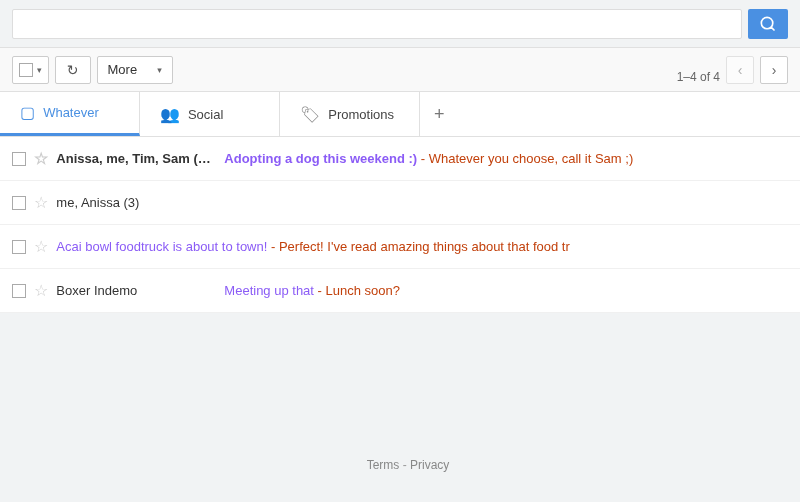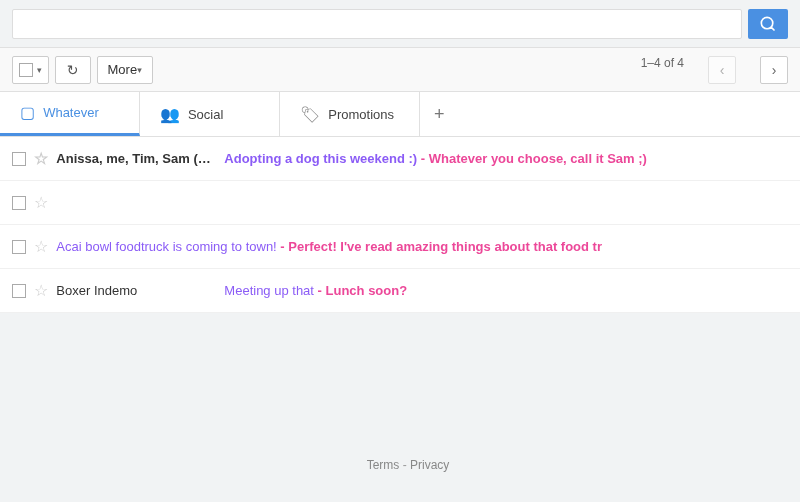--- a/index.html
+++ b/index.html
@@ -97,29 +97,29 @@
     }
     .more-button {
       border: 1px solid #ccc;
       border-radius: 2px;
       background: #fff;
       height: 28px;
       padding: 0 10px;
       cursor: pointer;
       display: flex;
       align-items: center;
-      gap: 0;
+      gap: 20px;
       font-size: 13px;
       color: #333;
     }
     .pagination-area {
       margin-left: auto;
       display: flex;
-      align-items: flex-start;
-      gap: 24px;
+      align-items: flex-end;
+      gap: 6px;
       color: #666;
       font-size: 12px;
     }
     .nav-btn {
       border: 1px solid #ccc;
       border-radius: 2px;
       background: #fff;
       height: 28px;
       width: 28px;
       cursor: pointer;
@@ -218,22 +218,22 @@
       flex: 1;
       overflow: hidden;
       text-overflow: ellipsis;
       white-space: nowrap;
       font-size: 13px;
     }
     .email-subject {
       color: #8b5cf6;
     }
     .email-preview {
-      color: #ec4899;
-      font-weight: bold;
+      color: #c2410c;
+      font-weight: normal;
     }
 
     
     .footer {
       position: absolute;
       bottom: 30px;
       left: 16px; right: 0;
       text-align: center;
       font-size: 12px;
       color: #999;
@@ -298,26 +298,27 @@
       <span class="row-star">☆</span>
       <span class="sender">Anissa, me, Tim, Sam (22)</span>
       <span class="email-subject-preview">
         <span class="email-subject">Adopting a dog this weekend :)</span>
         <span class="email-preview"> - Whatever you choose, call it Sam ;)</span>
       </span>
     </div>
     <div class="email-row">
       <span class="row-checkbox"></span>
       <span class="row-star">☆</span>
+      <span class="sender">me, Anissa (3)</span>
     </div>
     <div class="email-row">
       <span class="row-checkbox"></span>
       <span class="row-star">☆</span>
       <span class="email-subject-preview">
-        <span class="email-subject">Acai bowl foodtruck is coming to town!</span>
+        <span class="email-subject">Acai bowl foodtruck is about to town!</span>
         <span class="email-preview"> - Perfect! I've read amazing things about that food tr</span>
       </span>
     </div>
     <div class="email-row">
       <span class="row-checkbox"></span>
       <span class="row-star">☆</span>
       <span class="sender">Boxer Indemo</span>
       <span class="email-subject-preview">
         <span class="email-subject">Meeting up that</span>
         <span class="email-preview"> - Lunch soon?</span>

